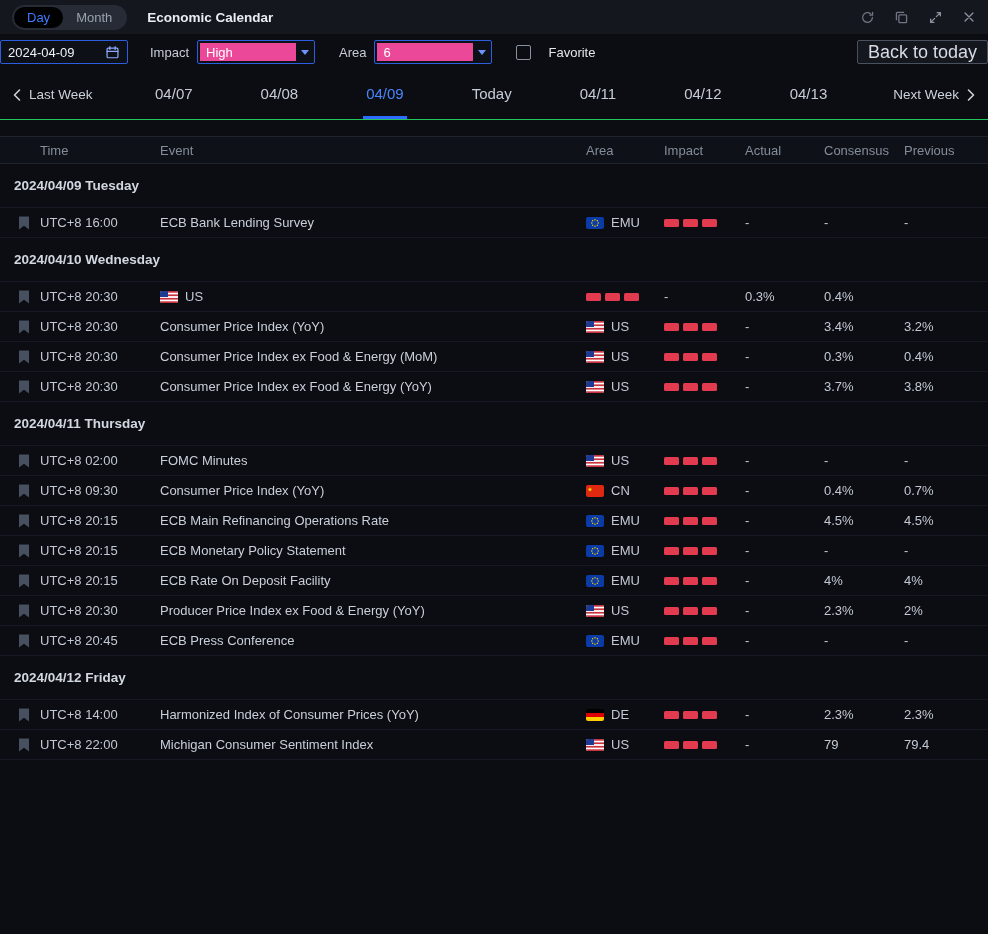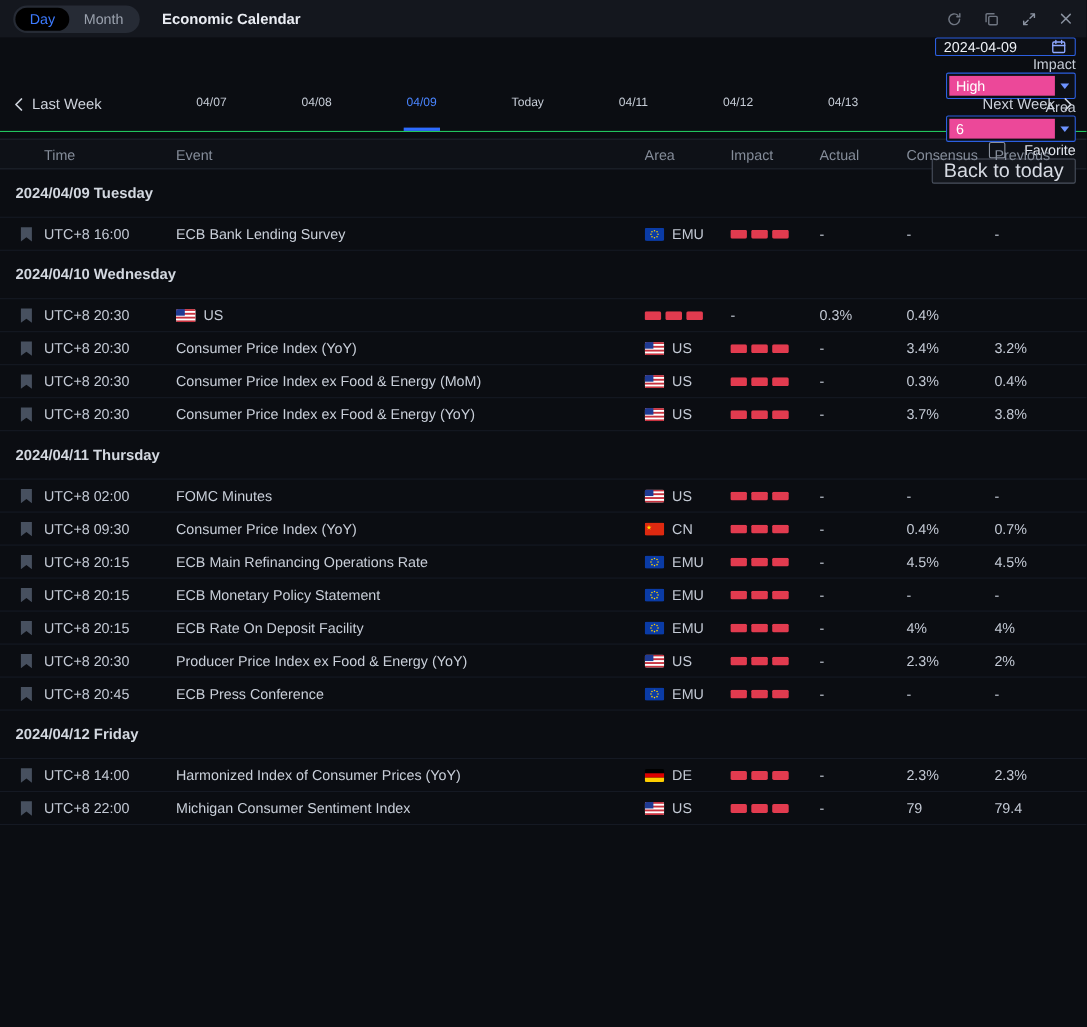--- a/index.html
+++ b/index.html
@@ -10,21 +10,21 @@
   
   .topbar { height:34px; display:flex; align-items:center; padding:0 12px; background:#14171e; }
   .pill { display:flex; background:#262b35; border-radius:14px; padding:2px; }
   .seg { padding:3px 13px; font-size:13px; color:#9aa1ad; border-radius:12px; cursor:pointer; }
   .seg.active { background:#000000; color:#3d7bff; }
   .app-title { margin-left:20px; font-size:13.5px; font-weight:700; color:#e9ecf2; }
   .tb-icons { margin-left:auto; display:flex; align-items:center; gap:19px; }
   .tb-icons svg { display:block; }
 
   
-  .toolbar { height:36px; display:flex; align-items:flex-end; padding:0 10px;flex-direction:column; }
+  .toolbar { height:36px; display:flex; align-items:center; padding:0 0; }
   .date-box { width:128px; height:24px; border:1px solid #2c5fe0; border-radius:2px; background:#0d1016;
               display:flex; align-items:center; padding:0 7px; }
   .date-box .dval { font-size:13px; color:#eef1f6; }
   .date-box .cal { margin-left:auto; display:flex; }
   .tlabel { font-size:13px; color:#c6ccd6; }
   .ml22 { margin-left:22px; } .ml8 { margin-left:8px; } .ml24 { margin-left:24px; }
   .select { width:118px; height:24px; border:1px solid #2c5fe0; border-radius:2px; background:#0d1016;
             display:flex; align-items:center; }
   .sel-val { flex:1; margin:2px 0 2px 2px; background:#ec4899; color:#fff; font-size:13px;
              display:flex; align-items:center; padding:0 6px; height:18px; }
@@ -35,25 +35,25 @@
   .fav span.lbl { font-size:13px; color:#e2e6ed; }
   .back-btn { margin-left:auto; height:24px; padding:0 10px; border:1px solid #4a515e; border-radius:2px;
               background:#14171d; color:#d7dbe3; font-size:18px; display:flex; align-items:center; cursor:pointer; }
 
   
   .weeknav { height:50px; display:flex; align-items:stretch; padding:0 12px; border-bottom:1px solid #22c55e; }
   .wk-side { display:flex; align-items:center; gap:7px; font-size:13.5px; color:#ccd1da; cursor:pointer; }
   .wk-right { margin-left:auto; }
   .wtabs { display:flex; gap:34px; margin:0 auto; align-items:stretch; }
   .wtab { display:flex; align-items:center; padding:0 3px; border-bottom:3px solid transparent;
-          font-size:11px; color:#c6ccd6; cursor:pointer;margin-left:28px; }
+          font-size:15px; color:#c6ccd6; cursor:pointer;margin-left:28px; }
   .wtab.active { color:#4a85ff; border-bottom-color:#2e6bff; }
 
   
-  .table { margin-top:6px; }
+  .table { margin-top:16px; }
   .thead, .trow { display:grid; grid-template-columns:32px 120px 426px 78px 81px 79px 80px 1fr;
                   align-items:center; padding-left:8px; }
   .thead { height:28px; background:#0e1117; border-top:1px solid #1f242e; border-bottom:1px solid #1f242e;
            color:#858d9a; font-size:13px; }
   .group-row { height:44px; display:flex; align-items:center; padding-left:14px;
                font-size:13.5px; font-weight:700; color:#d3d8e0; border-bottom:1px solid #151923; }
   .trow { height:30px; border-bottom:1px solid #151923; font-size:13px; color:#c3c9d4; }
   .cell { overflow:hidden; white-space:nowrap; }
   .c-bm { display:flex; justify-content:center; }
   .c-event { color:#c9cfd9; }

